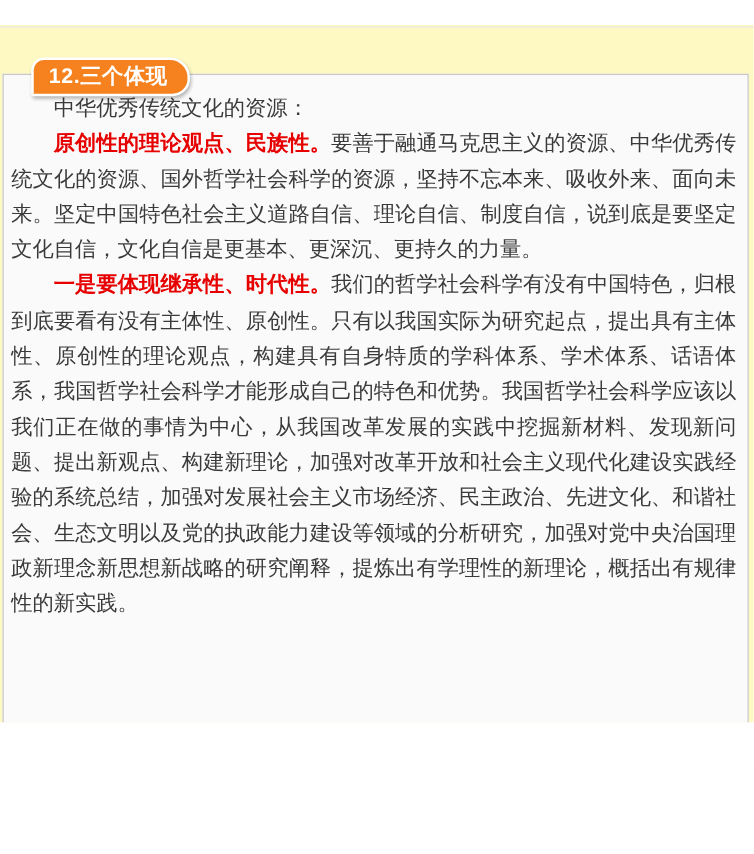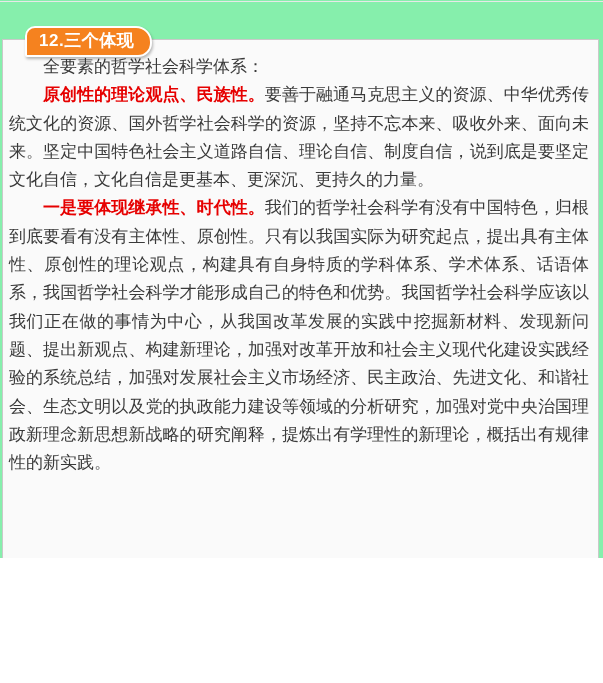--- a/index.html
+++ b/index.html
@@ -4,23 +4,24 @@
 <style>
   html, body {
     margin: 0;
     padding: 0;
     background: #ffffff;
   }
   .page {
     position: relative;
     width: 603px;
     height: 558px;
-    background: #86efac;
+    background: #fef9c3;
     overflow: hidden;
     font-family: "Liberation Serif", "DejaVu Serif", serif;
+    margin-top: 20px;
   }
   .top-line {
     position: absolute;
     top: 1px;
     left: 0;
     width: 603px;
     height: 1px;
     background: #e8e8e8;
   }
   .panel {
@@ -86,21 +87,21 @@
 
   <div class="top-line"></div>
 
   <div class="panel"></div>
   <div class="panel-bottom-shadow"></div>
 
   <div class="section-badge">12.三个体现</div>
 
   <div class="content">
     <p>
-      <span>全要素的哲学社会科学体系：</span>
+      <span>中华优秀传统文化的资源：</span>
     </p>
     <p>
       <span class="lead">原创性的理论观点、民族性。</span><span>要善于融通马克思主义的资源、中华优秀传统文化的资源、国外哲学社会科学的资源，坚持不忘本来、吸收外来、面向未来。坚定中国特色社会主义道路自信、理论自信、制度自信，说到底是要坚定文化自信，文化自信是更基本、更深沉、更持久的力量。</span>
     </p>
     <p>
       <span class="lead">一是要体现继承性、时代性。</span><span>我们的哲学社会科学有没有中国特色，归根到底要看有没有主体性、原创性。只有以我国实际为研究起点，提出具有主体性、原创性的理论观点，构建具有自身特质的学科体系、学术体系、话语体系，我国哲学社会科学才能形成自己的特色和优势。我国哲学社会科学应该以我们正在做的事情为中心，从我国改革发展的实践中挖掘新材料、发现新问题、提出新观点、构建新理论，加强对改革开放和社会主义现代化建设实践经验的系统总结，加强对发展社会主义市场经济、民主政治、先进文化、和谐社会、生态文明以及党的执政能力建设等领域的分析研究，加强对党中央治国理政新理念新思想新战略的研究阐释，提炼出有学理性的新理论，概括出有规律性的新实践。</span>
     </p>
   </div>
 
 </div>

